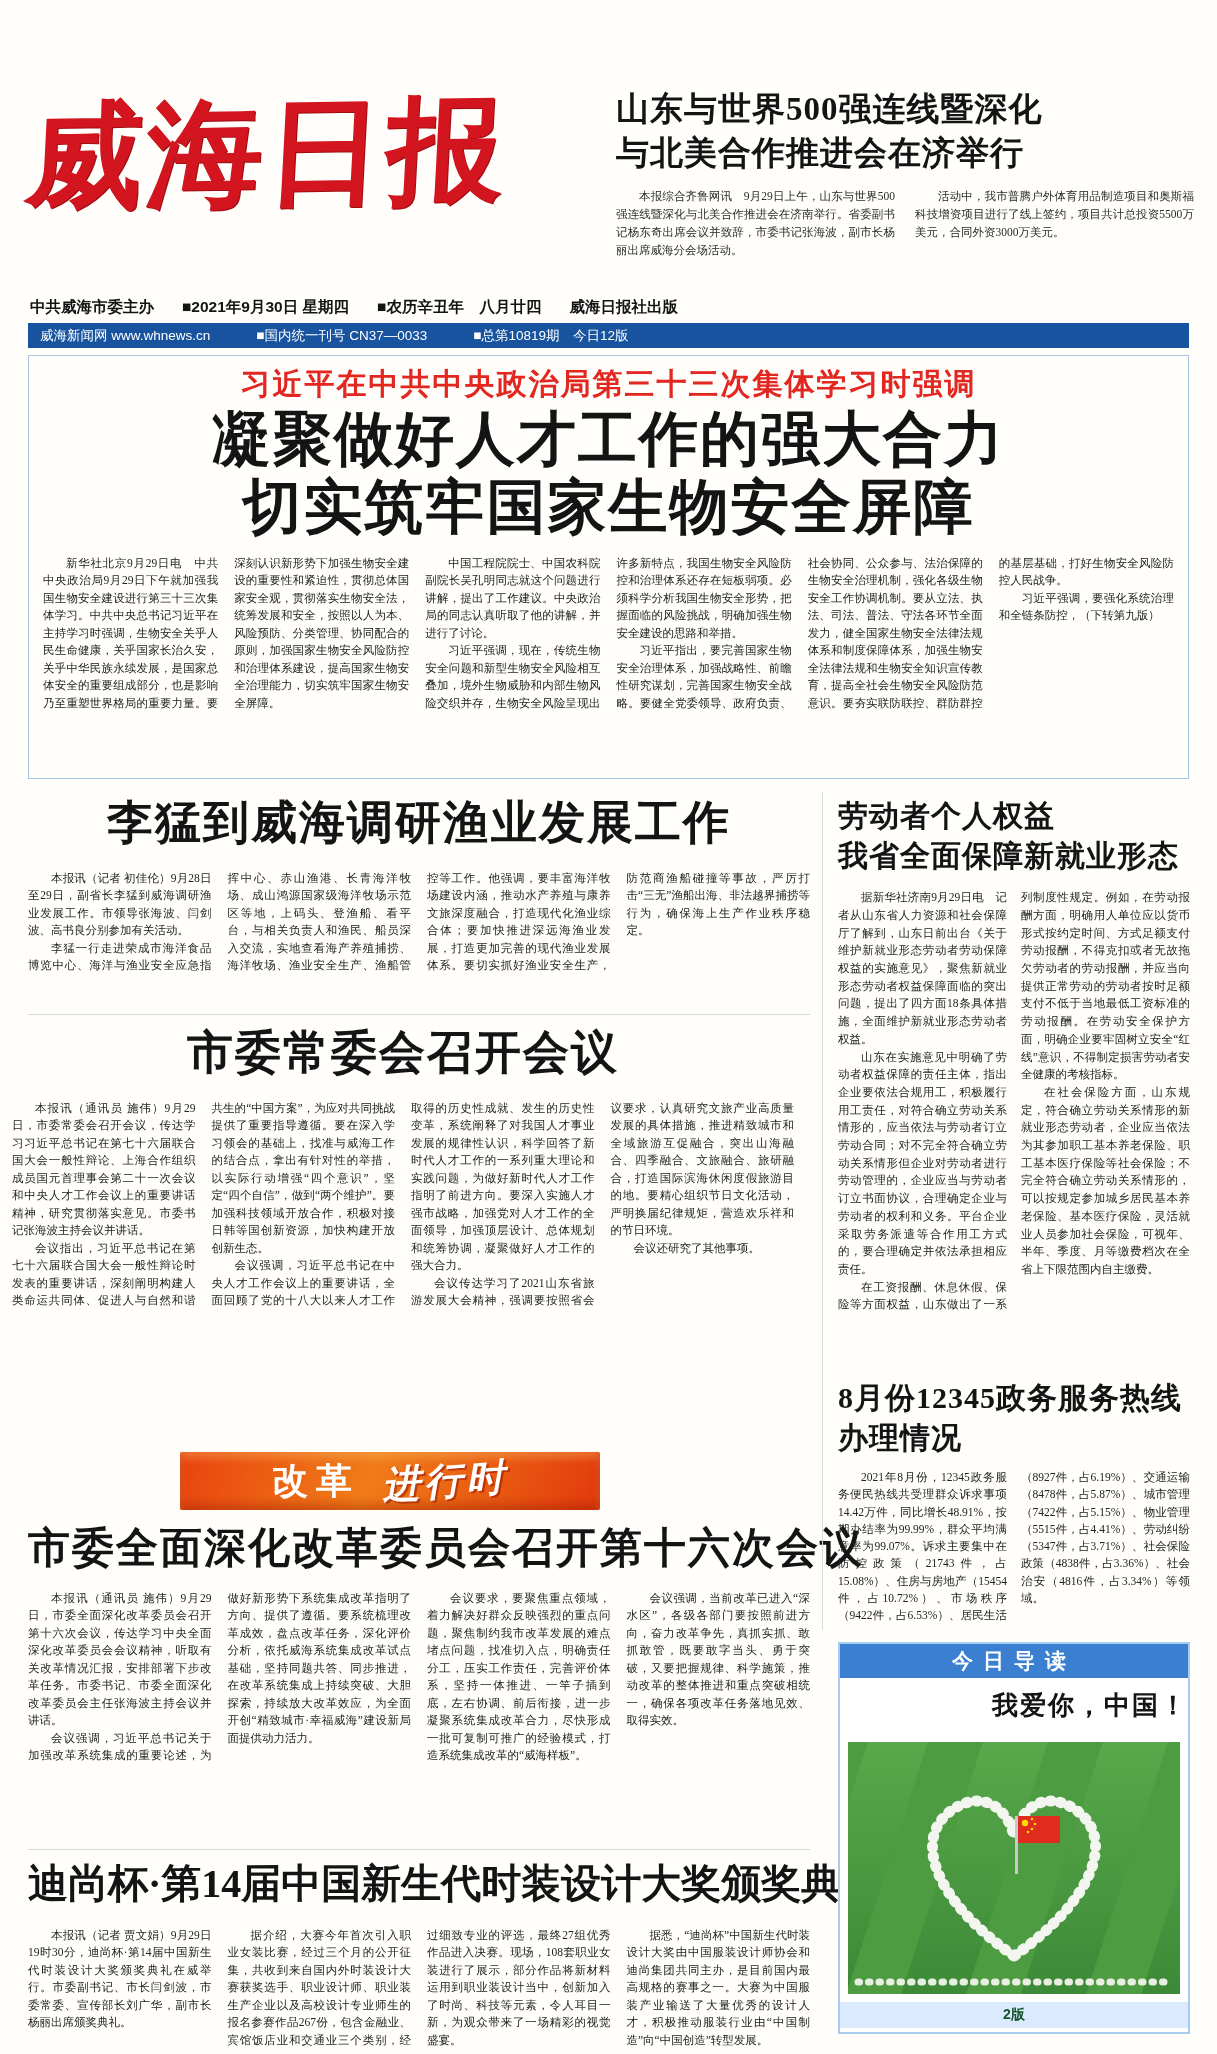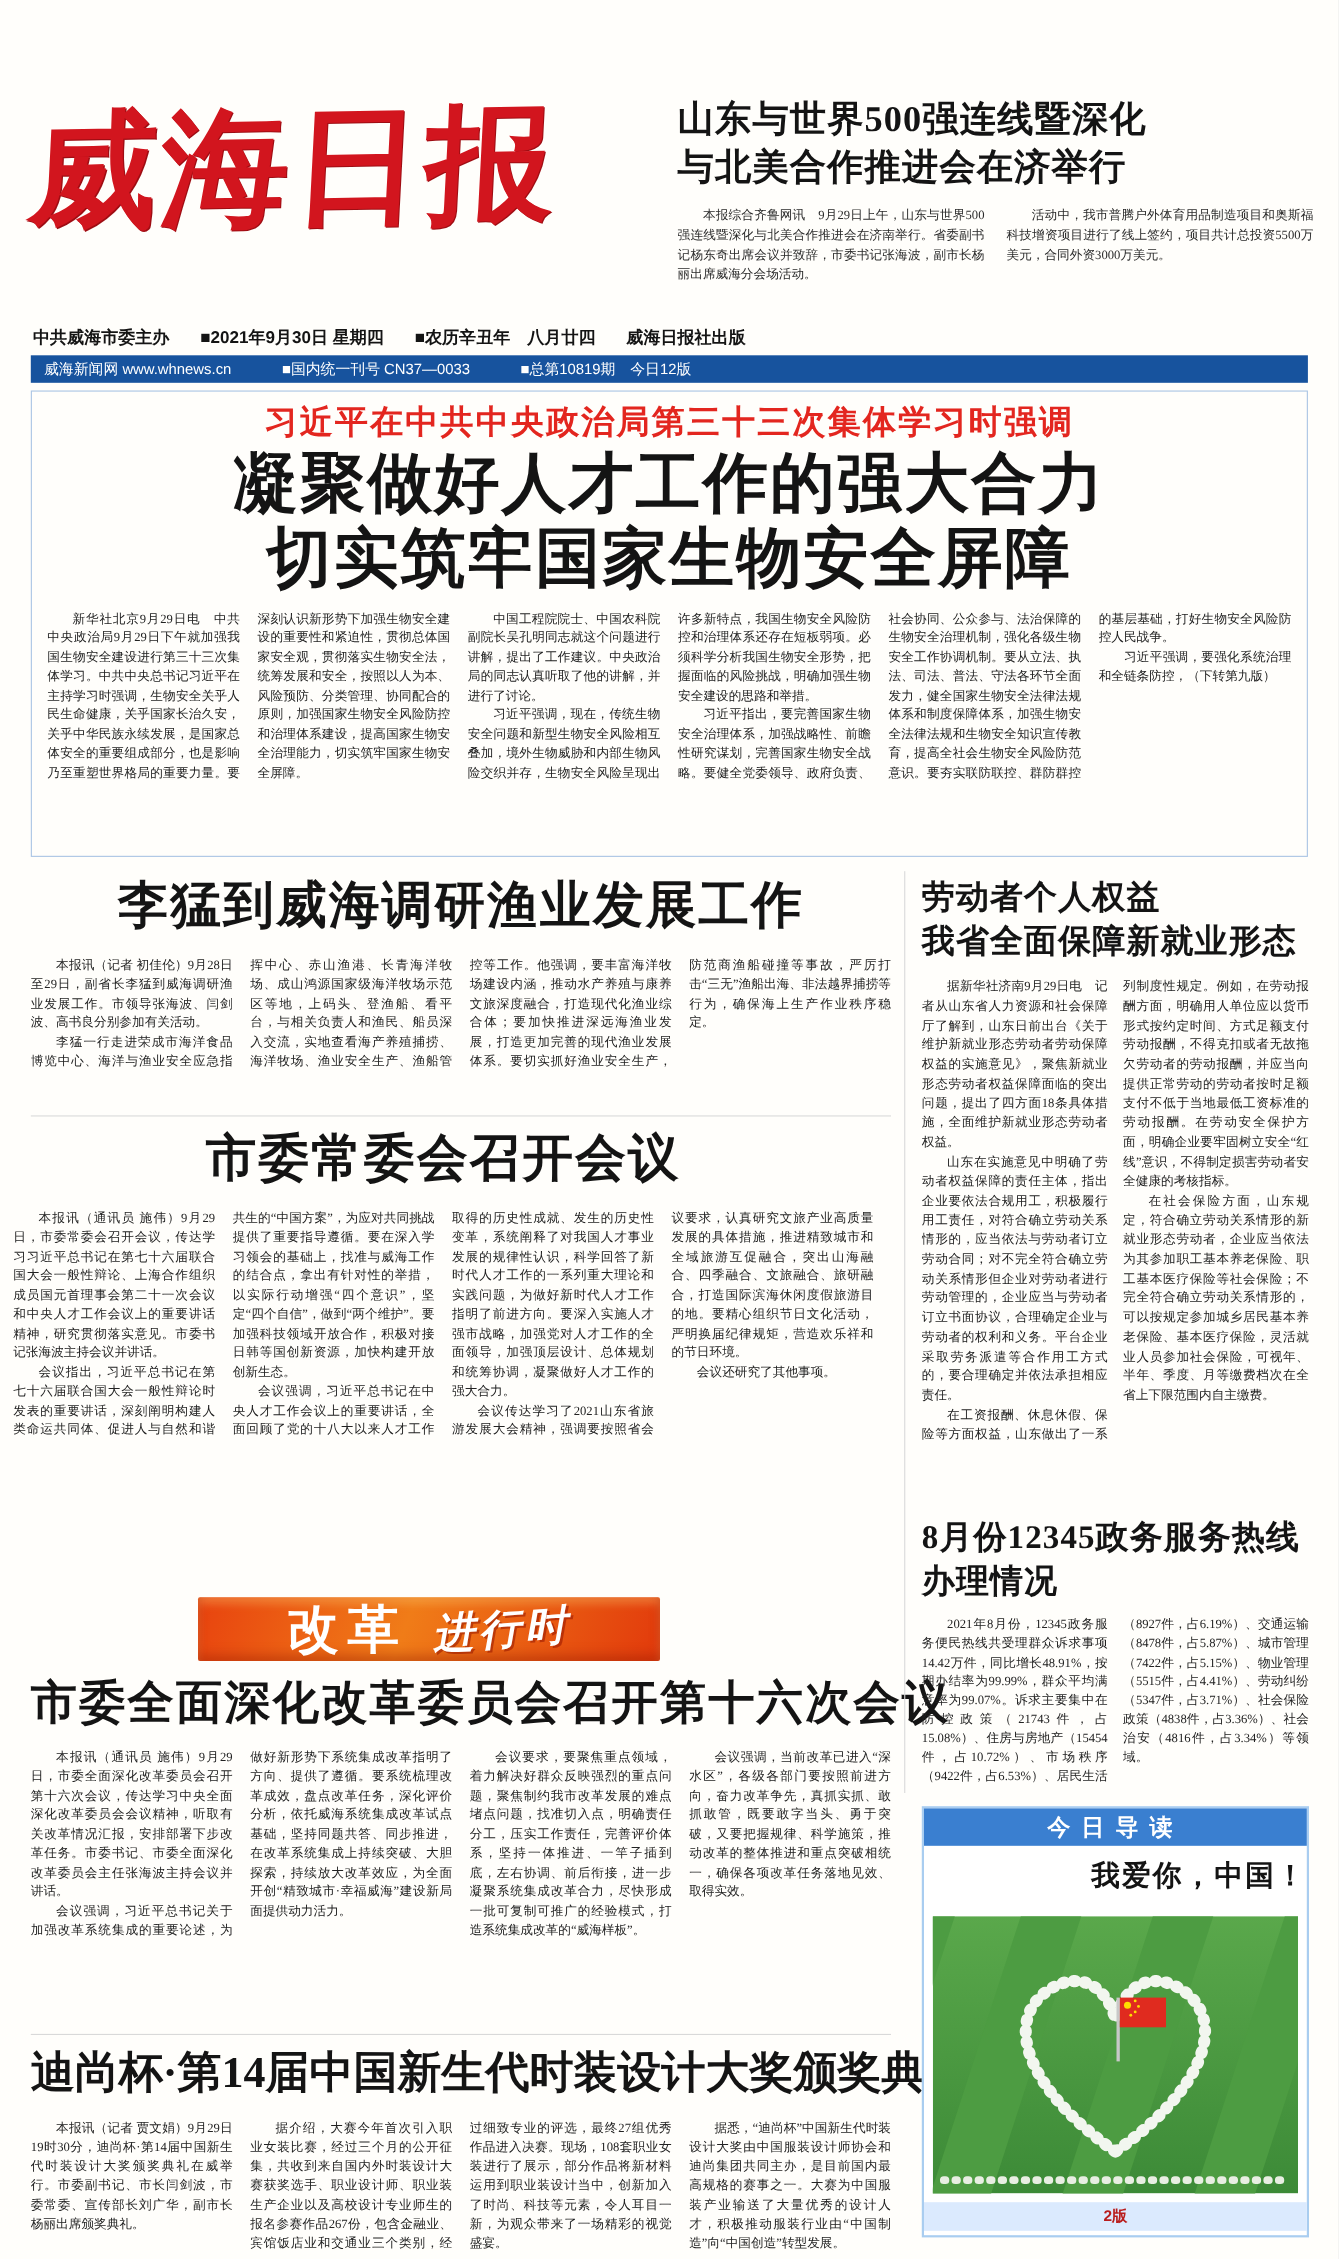--- a/index.html
+++ b/index.html
@@ -50,21 +50,21 @@
   .changwei{left:12px;top:1022px;width:782px;}
   .changwei .sec-headline{font-size:46px;}
   .changwei .sec-body{margin-top:16px;column-count:4;column-gap:16px;font-size:11.5px;line-height:1.52;
                       text-align:justify;height:300px;overflow:hidden;color:#222;}
 
   
   .reform-banner{left:180px;top:1452px;width:420px;height:58px;border-radius:2px;
                  background:linear-gradient(110deg,#e8430f 0%,#f07c18 45%,#e23a0c 100%);
                  display:flex;align-items:center;justify-content:center;gap:22px;
                  box-shadow:inset 0 -6px 10px rgba(140,20,0,.35), inset 0 6px 8px rgba(255,210,120,.35);}
-  .reform-main{color:#fff;font-family:"Liberation Sans",sans-serif;font-size:47px;font-weight:900;letter-spacing:8px;}
+  .reform-main{color:#fff;font-family:"Liberation Sans",sans-serif;font-size:36px;font-weight:900;letter-spacing:8px;}
   .reform-script{color:#fff;font-size:38px;font-weight:700;font-style:italic;transform:rotate(-4deg);
                  text-shadow:2px 2px 0 rgba(150,20,0,.55);letter-spacing:4px;}
 
   .shengaiwei{left:28px;top:1520px;width:782px;}
   .shengaiwei .sec-headline{font-size:42px;}
   .shengaiwei .sec-body{margin-top:14px;column-count:4;column-gap:16px;font-size:11.5px;line-height:1.52;
                         text-align:justify;height:258px;overflow:hidden;color:#222;}
 
   .dishang{left:28px;top:1856px;width:782px;}
   .dishang .sec-headline{font-size:40px;letter-spacing:0;}
@@ -84,21 +84,21 @@
                      text-align:justify;height:158px;overflow:hidden;color:#222;}
   .signature{text-align:center;font-size:11.5px;margin-top:16px;color:#222;}
 
   
   .daodu{left:838px;top:1642px;width:352px;height:392px;border:2px solid #a9cdf0;box-sizing:border-box;background:#fff;}
   .daodu-header{height:34px;background:#3a7fd0;color:#fff;display:flex;align-items:center;justify-content:center;
                 font-family:"Liberation Sans",sans-serif;font-size:21px;font-weight:700;letter-spacing:10px;}
   .daodu-title{text-align:right;font-size:26px;font-weight:900;margin:10px 0 19px 0;letter-spacing:2px;padding-left:43px;}
   .daodu-photo{display:block;margin:0 auto;}
   .daodu-footer{height:26px;margin-top:8px;background:#dbeafe;display:flex;align-items:center;justify-content:center;
-                font-family:"Liberation Sans",sans-serif;font-size:14px;font-weight:700;color:#b91c1c;}
+                font-family:"Liberation Sans",sans-serif;font-size:14px;font-weight:700;color:#14532d;}
 </style>
 </head>
 <body>
 
 <div class="page">
 
   <div class="abs masthead">
     <div class="masthead-text">威海日报</div>
   </div>
 

